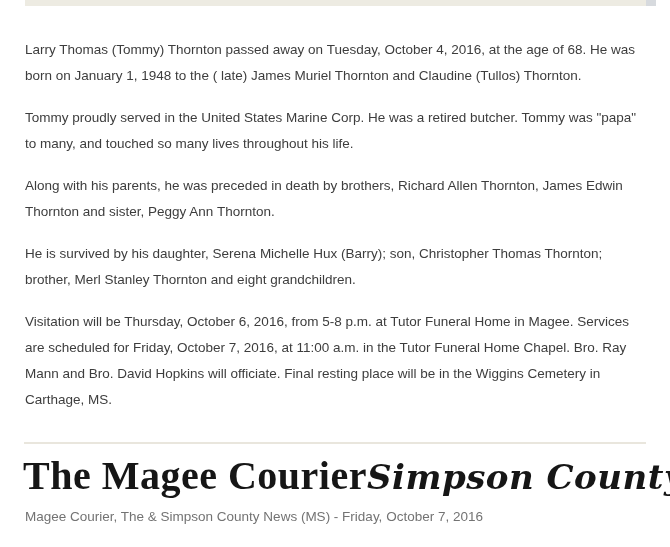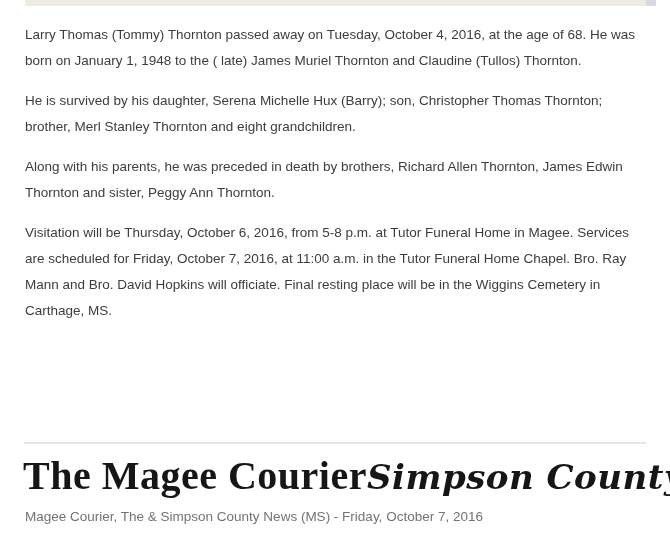--- a/index.html
+++ b/index.html
@@ -34,21 +34,21 @@
   .obituary {
     position: absolute;
     left: 25px;
     top: 21px;
     width: 622px;
     color: #3d3d3d;
     font-size: 13.5px;
     line-height: 26px;
   }
   .obituary p {
-    margin: 1px 0 14px 0;
+    margin: 16px 0 14px 0;
     padding: 0;
   }
 
   
   .divider {
     position: absolute;
     left: 24px;
     top: 442px;
     width: 622px;
     height: 2px;
@@ -94,22 +94,23 @@
   }
 </style>
 </head>
 <body>
 
 <div class="top-bar"></div>
 <div class="top-bar-cap"></div>
 
 <article class="obituary">
   <p>Larry Thomas (Tommy) Thornton passed away on Tuesday, October 4, 2016, at the age of 68. He was born on January 1, 1948 to the ( late) James Muriel Thornton and Claudine (Tullos) Thornton.</p>
+  <p>Tommy proudly served in the United States Marine Corp. He was a retired butcher. Tommy was "papa" to many, and touched so many lives throughout his life.</p>
+  <p>Along with his parents, he was preceded in death by brothers, Richard Allen Thornton, James Edwin Thornton and sister, Peggy Ann Thornton.</p>
   <p>He is survived by his daughter, Serena Michelle Hux (Barry); son, Christopher Thomas Thornton; brother, Merl Stanley Thornton and eight grandchildren.</p>
-  <p>Along with his parents, he was preceded in death by brothers, Richard Allen Thornton, James Edwin Thornton and sister, Peggy Ann Thornton.</p>
   <p>Visitation will be Thursday, October 6, 2016, from 5-8 p.m. at Tutor Funeral Home in Magee. Services are scheduled for Friday, October 7, 2016, at 11:00 a.m. in the Tutor Funeral Home Chapel. Bro. Ray Mann and Bro. David Hopkins will officiate. Final resting place will be in the Wiggins Cemetery in Carthage, MS.</p>
 </article>
 
 <div class="divider"></div>
 
 <div class="masthead">
   <span class="masthead-left">The Magee Courier</span>
   <span class="masthead-right">Simpson County News</span>
 </div>
 

